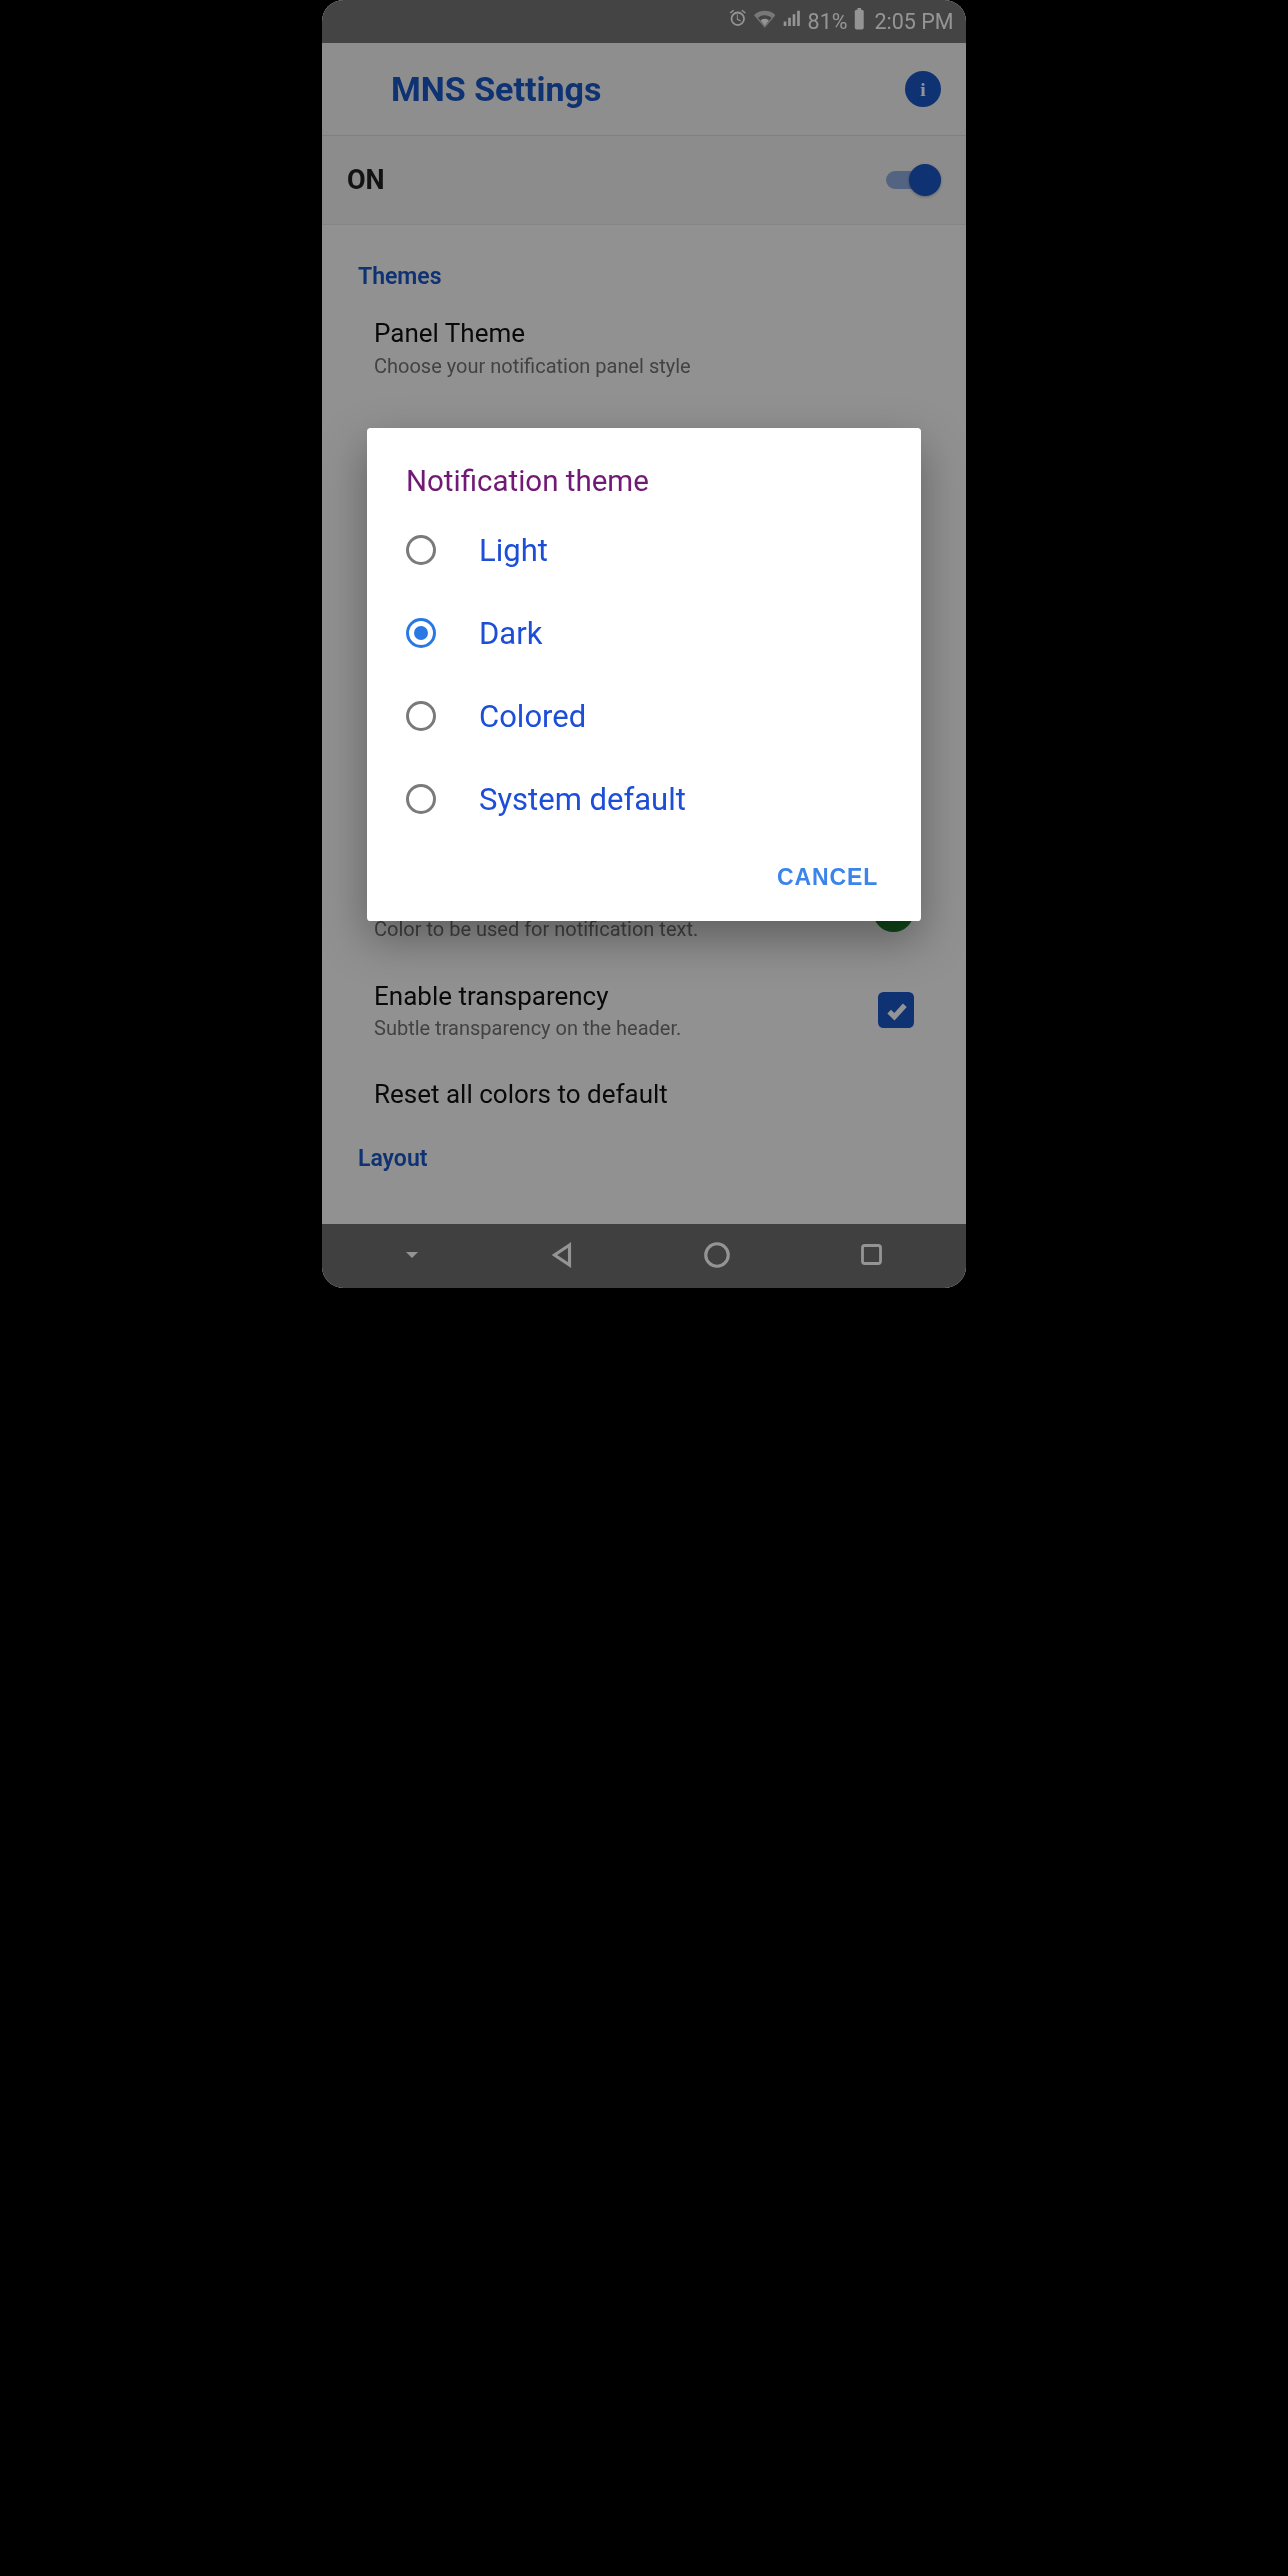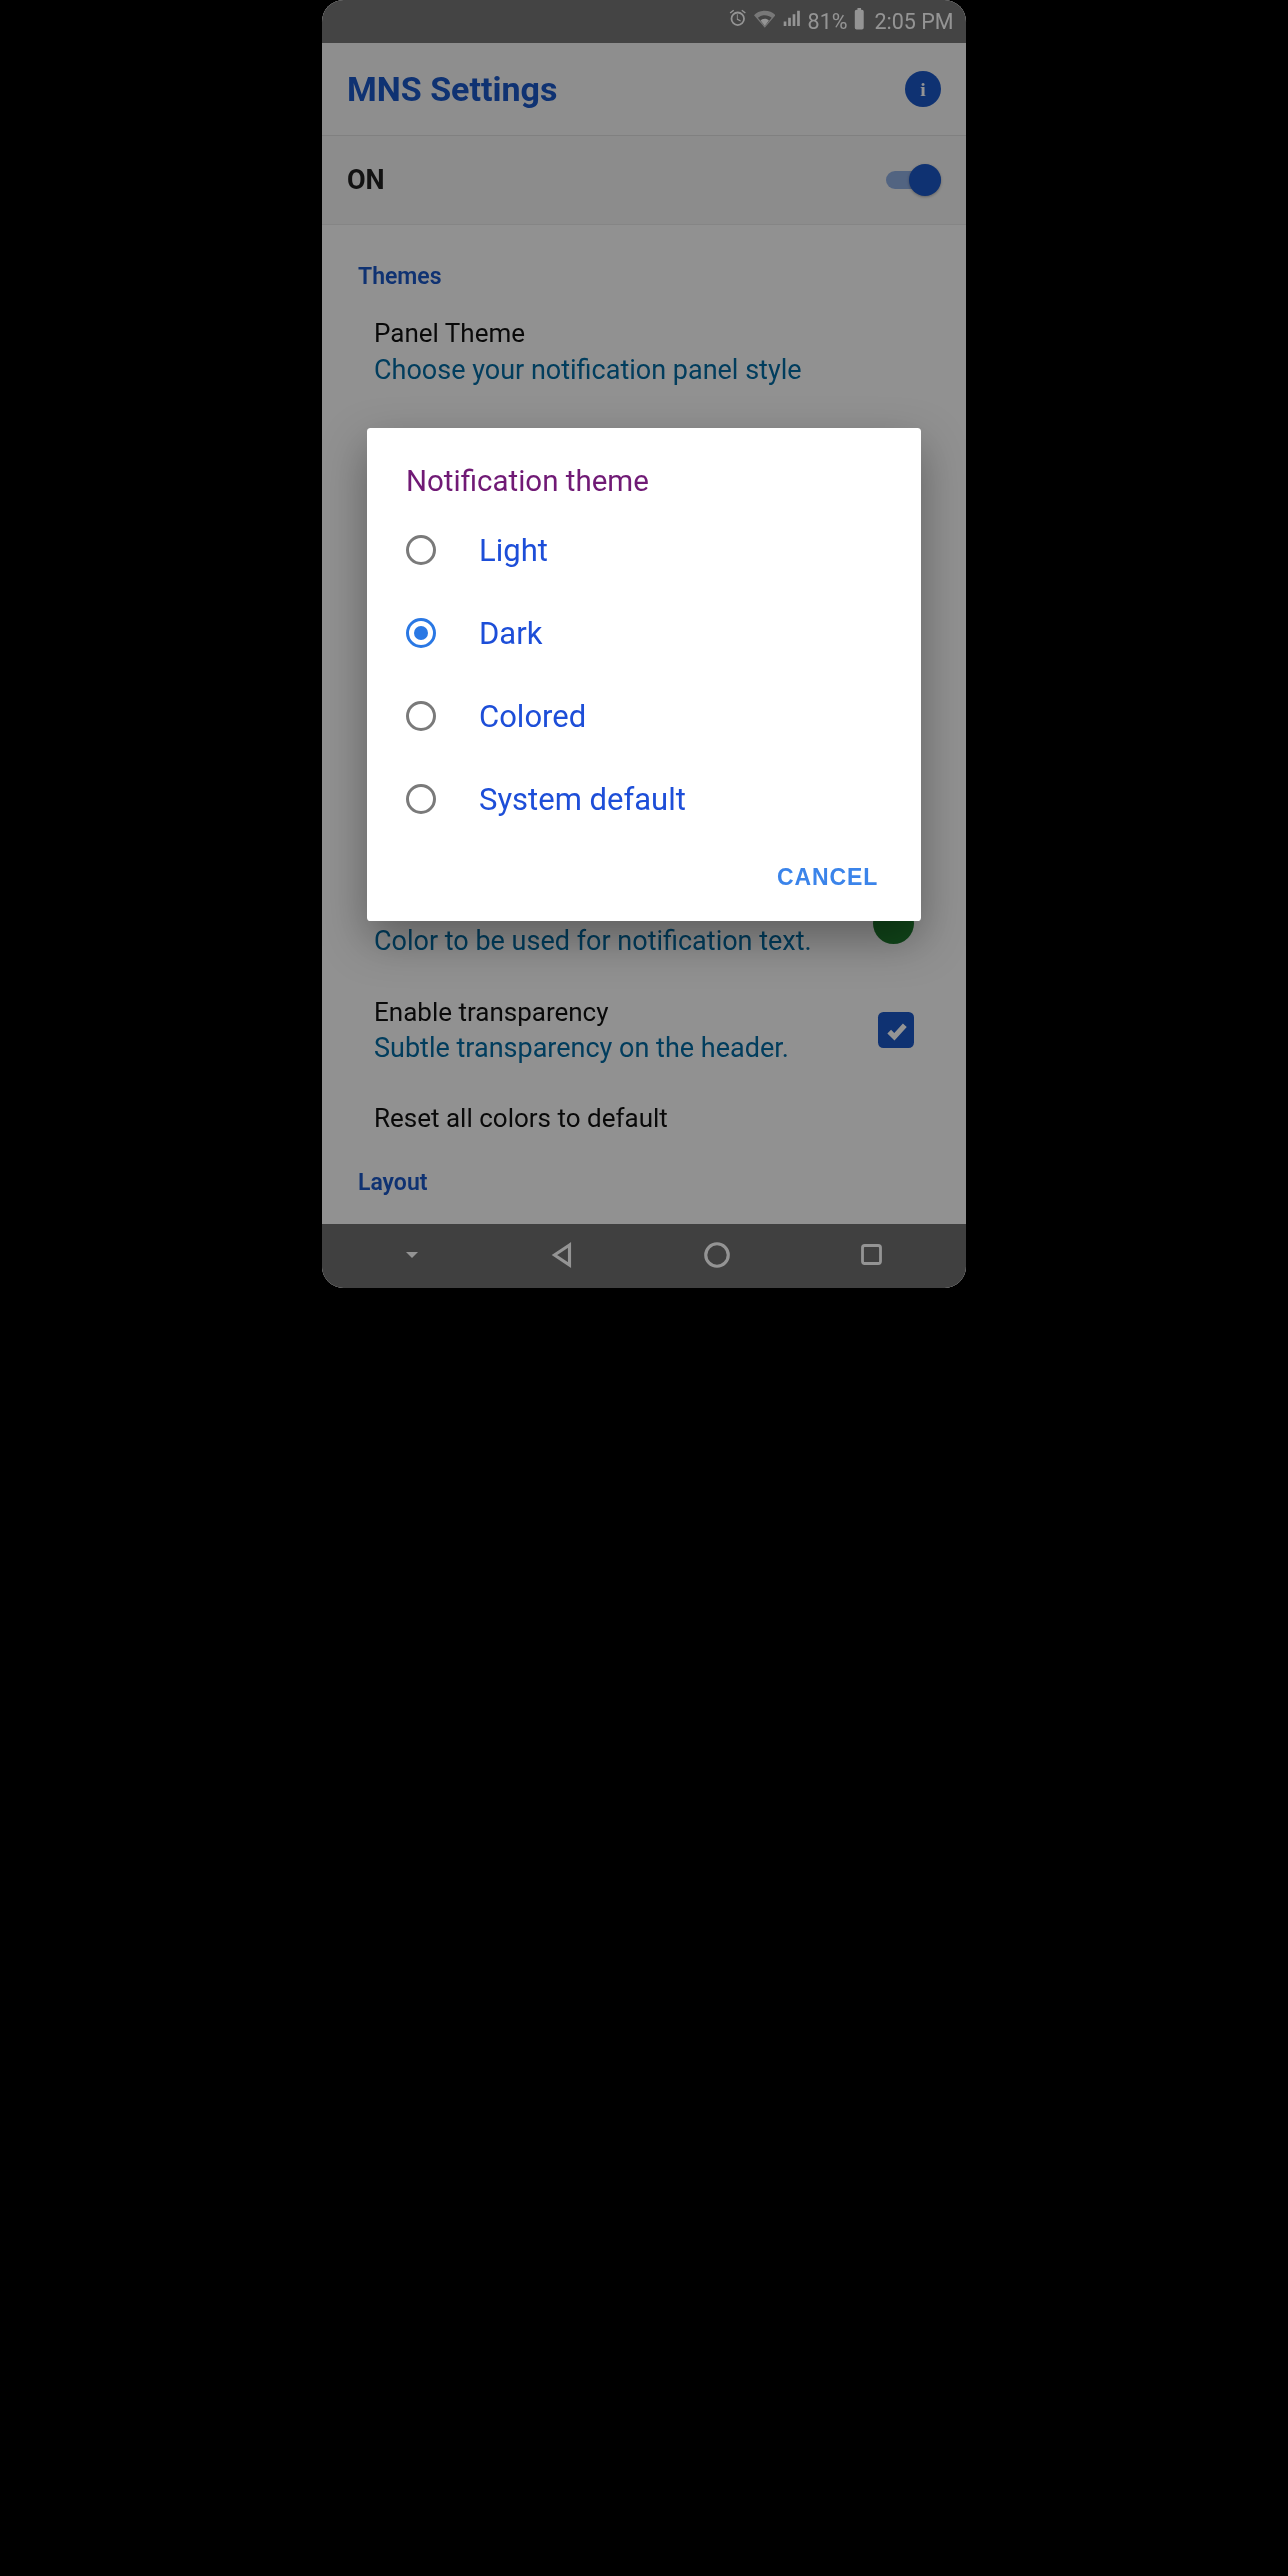--- a/index.html
+++ b/index.html
@@ -41,20 +41,21 @@
     display: flex;
     align-items: center;
     justify-content: space-between;
     padding: 0 25px;
     border-bottom: 1.8px solid #dcdcdc;
   }
   .app-title {
     color: #1a56c4;
     font-size: 34px;
     font-weight: 700;
+    margin-left: 44px;
   }
   .info-badge {
     width: 36px; height: 36px;
     background: #1a56c4;
     border-radius: 50%;
     color: #fff;
     display: flex; align-items: center; justify-content: center;
     font-family: Georgia, serif;
     font-weight: 700;
     font-size: 19.7px;
@@ -92,21 +93,21 @@
     font-size: 23px;
     font-weight: 600;
   }
   .setting {
     padding: 19.7px 52px;
     display: flex;
     align-items: center;
     justify-content: space-between;
   }
   .setting .texts .primary { font-size: 26px; color: #111; }
-  .setting .texts .secondary { font-size: 27px; color: #0369a1; margin-top: 5.4px; }
+  .setting .texts .secondary { font-size: 20px; color: #737373; margin-top: 5.4px; }
   .spacer-block { height: 465px; }
 
   .color-swatch {
     width: 41px; height: 41px; border-radius: 50%;
     background: #1e7a2e;
   }
   .checkbox {
     width: 36px; height: 36px; border-radius: 5.4px;
     background: #1a56c4;
     display: flex; align-items: center; justify-content: center;

